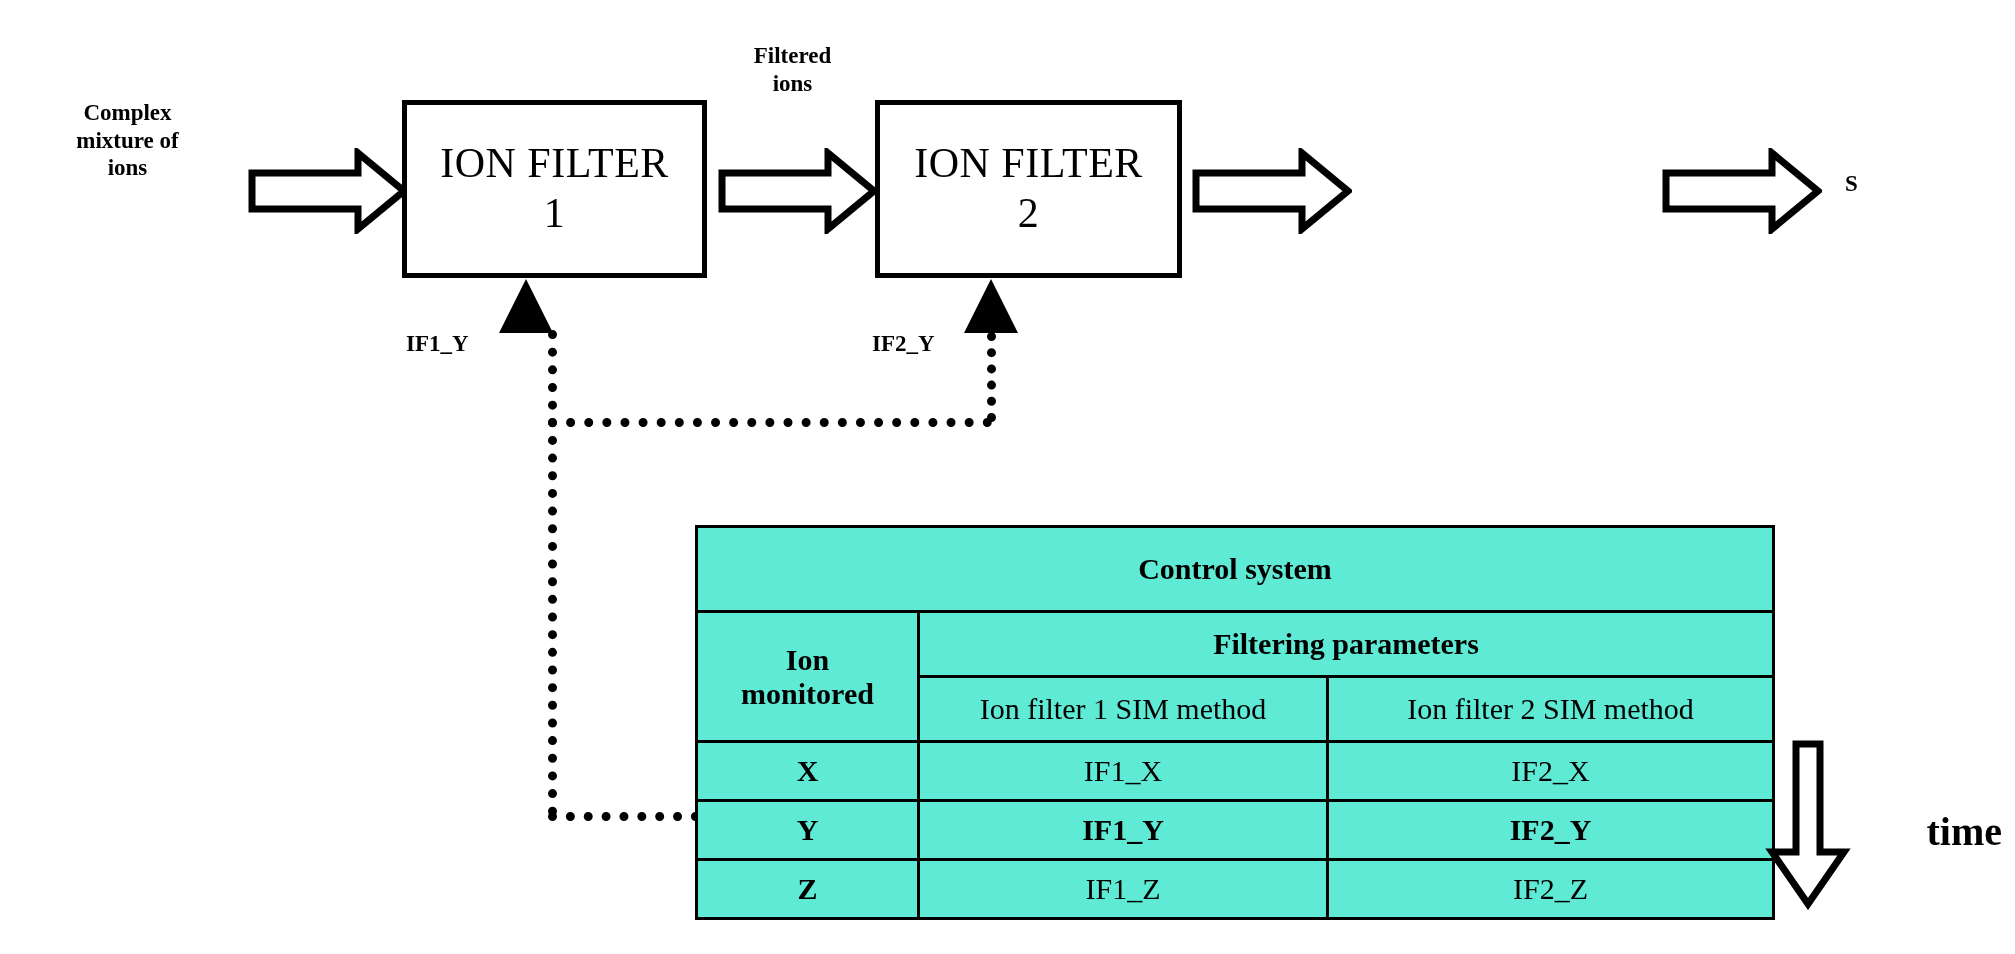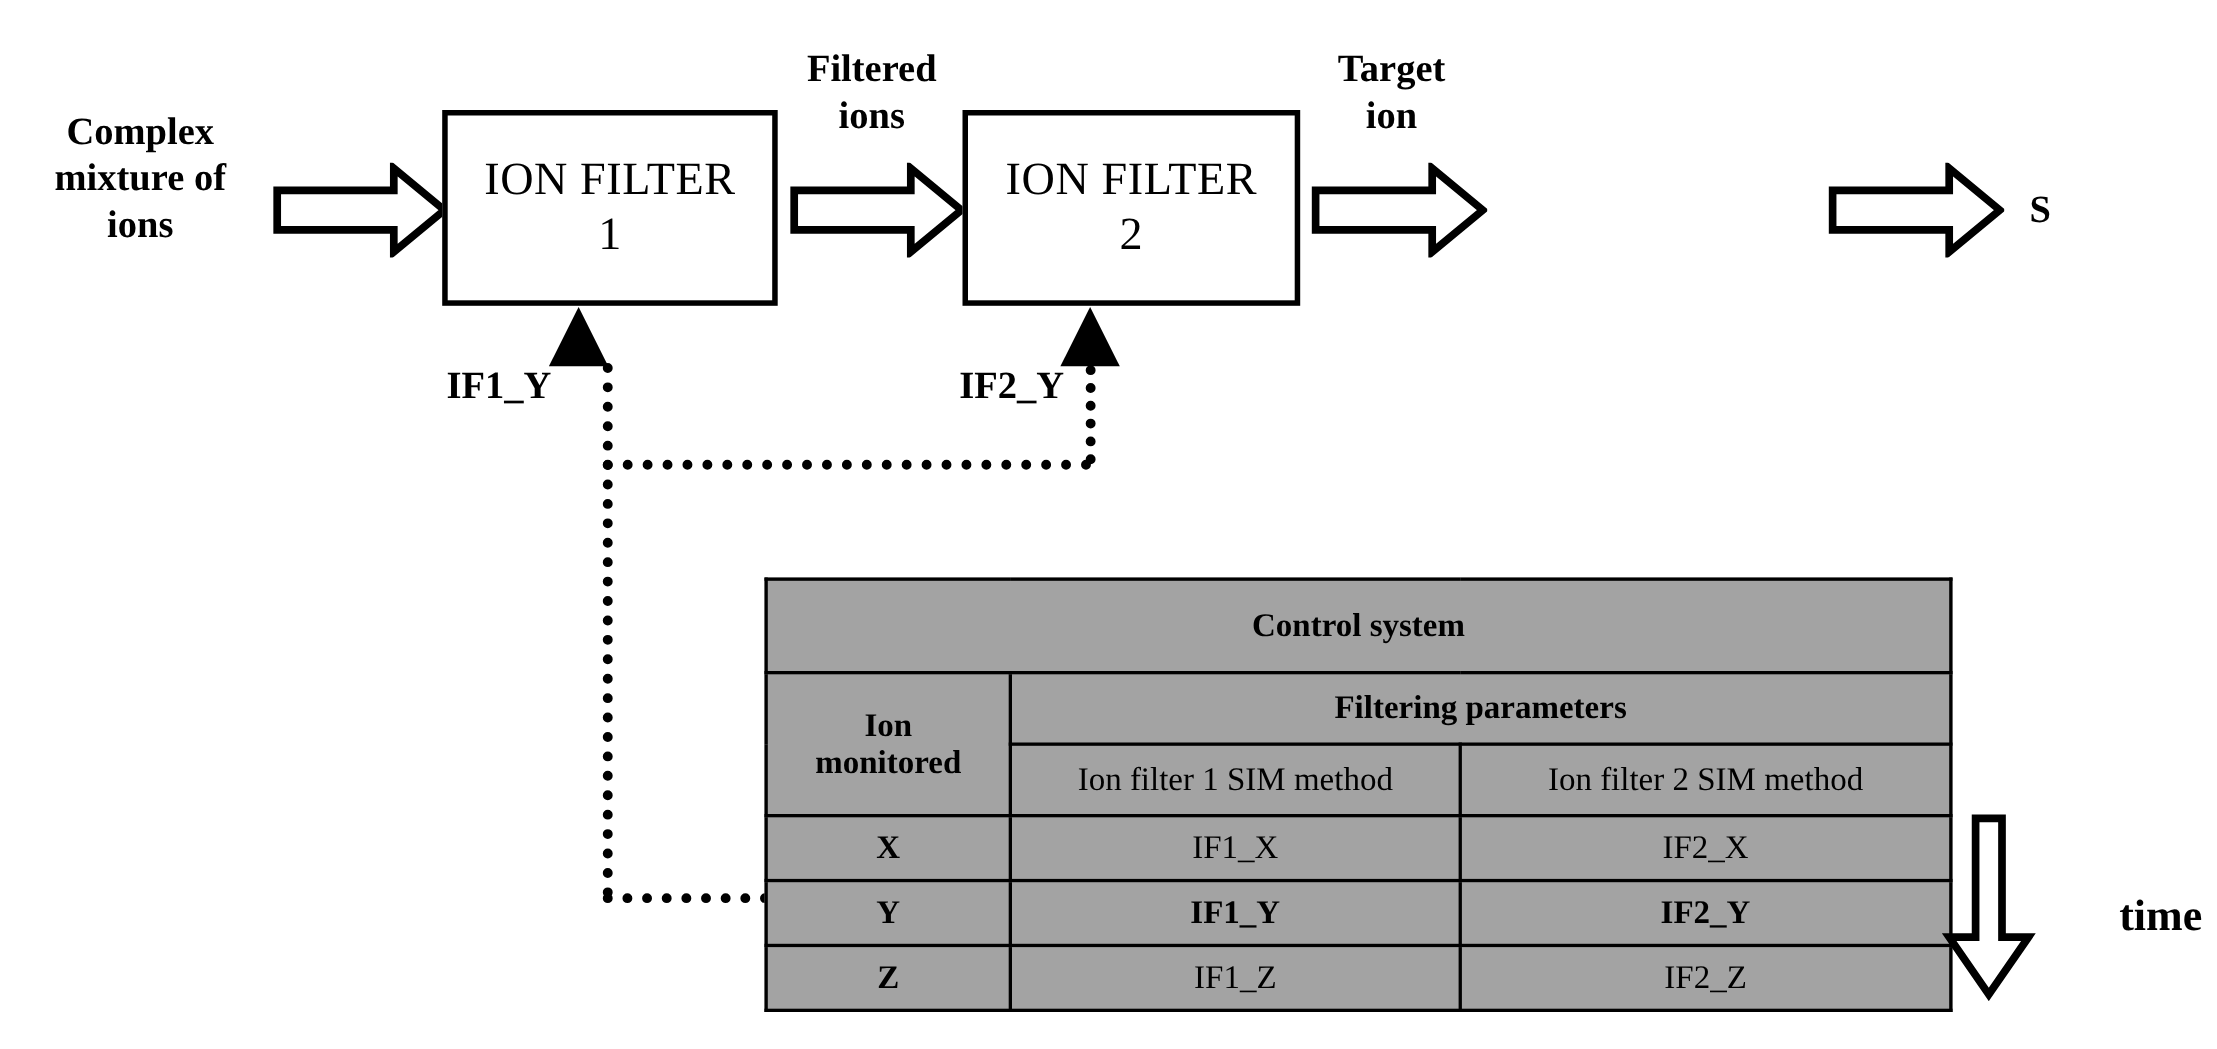--- a/index.html
+++ b/index.html
@@ -31,21 +31,21 @@
     justify-content: center;
     font-size: 42px;
     line-height: 1.18;
     letter-spacing: 0.5px;
   }
   .proc-box .ln2 { display: block; }
 
   
   .lbl {
     font-weight: bold;
-    font-size: 35px;
+    font-size: 23px;
     line-height: 1.2;
     text-align: center;
     white-space: pre-line;
   }
   .lbl-left { text-align: left; }
 
   
   .blockarrow { display: block; }
 
   
@@ -56,21 +56,21 @@
     border-left: 9px dotted #000;
   }
   .dot-h {
     border-top: 9px dotted #000;
   }
 
   
   #ctrl-table {
     border-collapse: collapse;
     table-layout: fixed;
-    background: #a3a3a3;
+    background: #5eead4;
   }
   #ctrl-table td {
     border: 3px solid #000;
     text-align: center;
     vertical-align: middle;
     padding: 2px 4px;
     font-size: 30px;
   }
   td.title-cell {
     font-weight: bold;
@@ -125,22 +125,20 @@
     <svg class="blockarrow" width="160" height="86" viewBox="0 0 160 86">
       <polygon points="4,25 110,25 110,5 156,43 110,81 110,61 4,61" fill="#fff" stroke="#000" stroke-width="7" stroke-linejoin="miter"></polygon>
     </svg>
   </div>
 
   <div class="abs proc-box" id="box-if2" style="left:875px; top:100px; width:307px; height:178px;">
     <span>ION FILTER</span>
     <span class="ln2">2</span>
   </div>
 
-  <div class="abs lbl" id="lbl-target" style="left:1190px; top:42px; width:150px;">Target
-ion</div>
 
   <div class="abs" style="left:1192px; top:148px;">
     <svg class="blockarrow" width="160" height="86" viewBox="0 0 160 86">
       <polygon points="4,25 110,25 110,5 156,43 110,81 110,61 4,61" fill="#fff" stroke="#000" stroke-width="7" stroke-linejoin="miter"></polygon>
     </svg>
   </div>
 
 
   <div class="abs" style="left:1662px; top:148px;">
     <svg class="blockarrow" width="160" height="86" viewBox="0 0 160 86">

